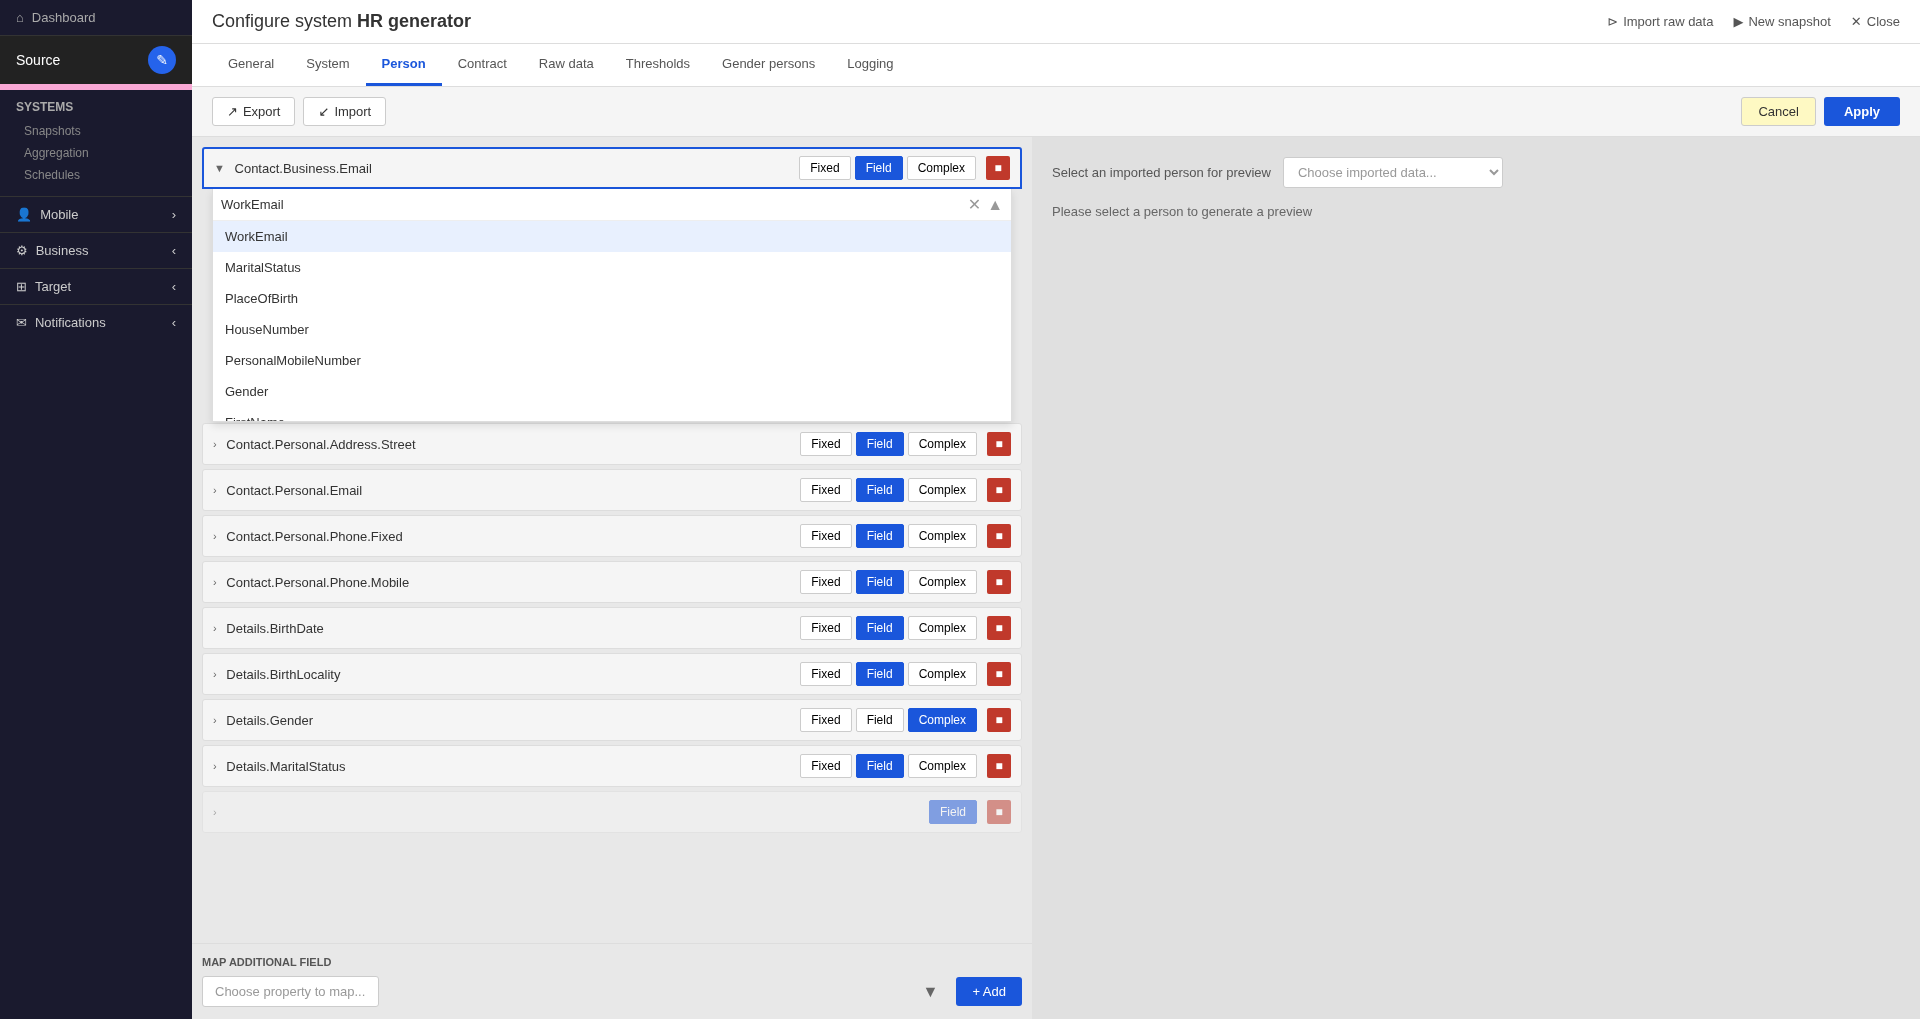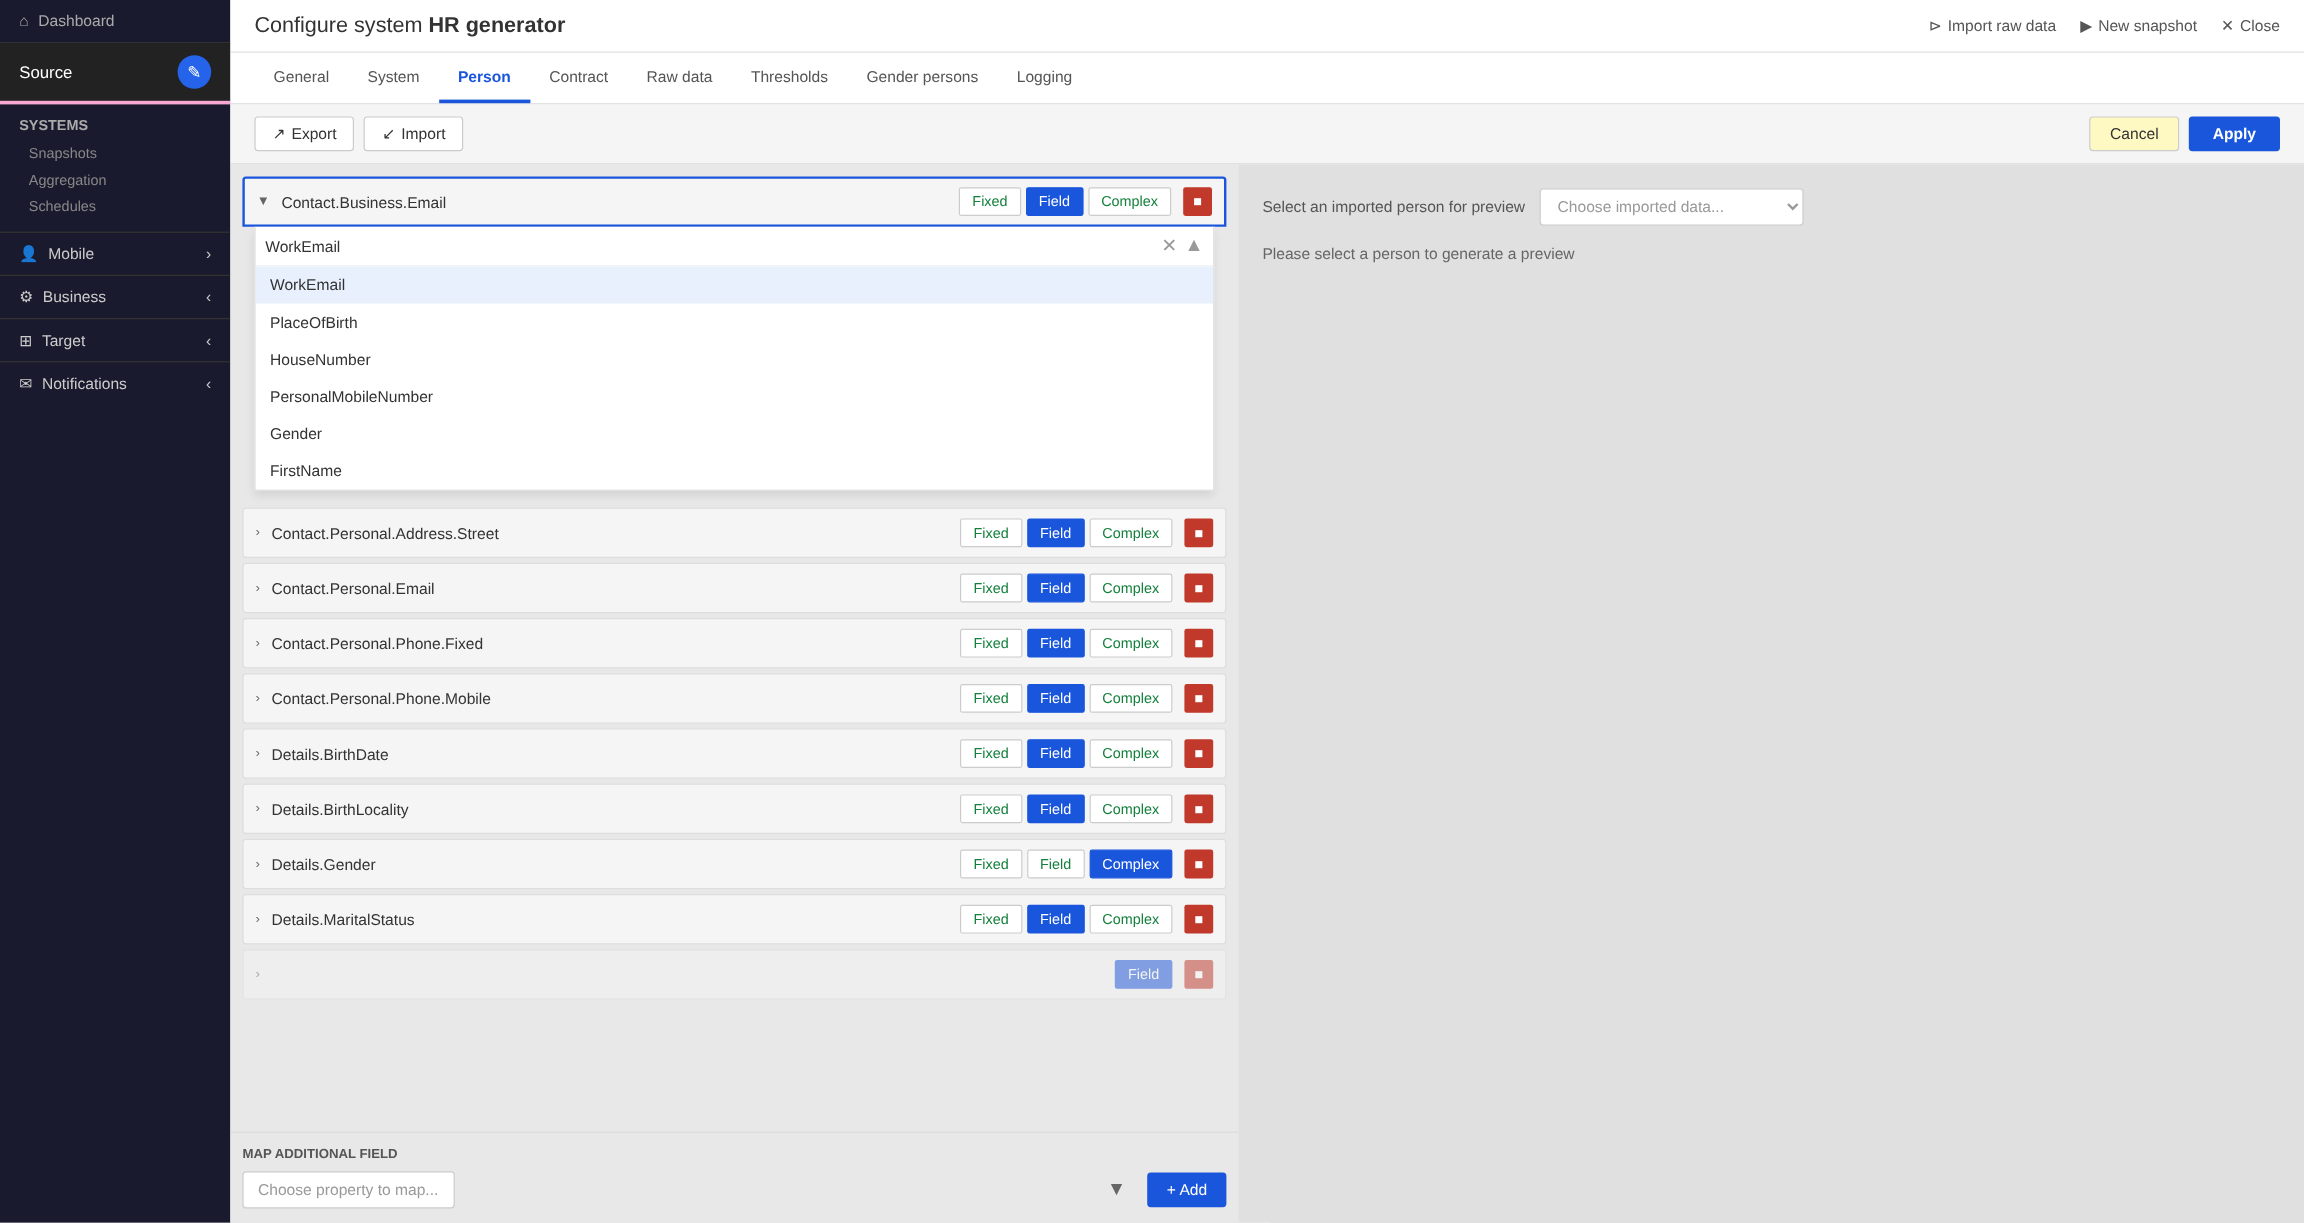--- a/index.html
+++ b/index.html
@@ -23,21 +23,21 @@
       align-items: center;
       gap: 8px;
       border-bottom: 1px solid #333;
     }
     .sidebar-source {
       display: flex;
       align-items: center;
       justify-content: space-between;
       padding: 10px 16px;
       background: #222;
-      border-bottom: 3px solid #f9a8d4;
+      border-bottom: 6px solid #f9a8d4;
     }
     .sidebar-source-label { color: #fff; font-size: 14px; font-weight: 500; }
     .sidebar-source-btn {
       width: 28px; height: 28px; border-radius: 50%;
       background: #2563eb;
       display: flex; align-items: center; justify-content: center;
       color: white; font-size: 14px; cursor: pointer;
     }
     .sidebar-section { padding: 10px 16px; }
     .sidebar-section-title { color: #aaa; font-size: 12px; font-weight: 600; text-transform: uppercase; margin-bottom: 6px; }
@@ -195,21 +195,21 @@
       align-items: center;
       gap: 6px;
     }
     .mapping-toggle { color: #666; cursor: pointer; font-size: 11px; }
     .btn-group { display: flex; align-items: center; gap: 4px; margin-left: auto; }
     .btn-mode {
       padding: 4px 10px;
       font-size: 12px;
       border: 1px solid #ccc;
       background: #fff;
-      color: #15803d;
+      color: #000000;
       cursor: pointer;
       border-radius: 2px;
     }
     .btn-mode.active-field { background: #1a56db; color: #fff; border-color: #1a56db; }
     .btn-mode.active-complex { background: #1a56db; color: #fff; border-color: #1a56db; }
     .btn-delete {
       width: 24px; height: 24px;
       background: #c0392b;
       border: none;
       color: #fff;
@@ -442,20 +442,21 @@
           </div>
 
           <div class="dropdown-overlay">
             <div class="dropdown-search">
               <input type="text" value="WorkEmail" style="">
               <span style="color:#999;cursor:pointer;">✕</span>
               <span style="color:#999;cursor:pointer;">▲</span>
             </div>
             <div class="dropdown-list">
               <div class="dropdown-item selected">WorkEmail</div>
+              <div class="dropdown-item">MaritalStatus</div>
               <div class="dropdown-item">PlaceOfBirth</div>
               <div class="dropdown-item">HouseNumber</div>
               <div class="dropdown-item">PersonalMobileNumber</div>
               <div class="dropdown-item">Gender</div>
               <div class="dropdown-item">FirstName</div>
             </div>
           </div>
 
           <div style="height: 230px;"></div>
         </div>

